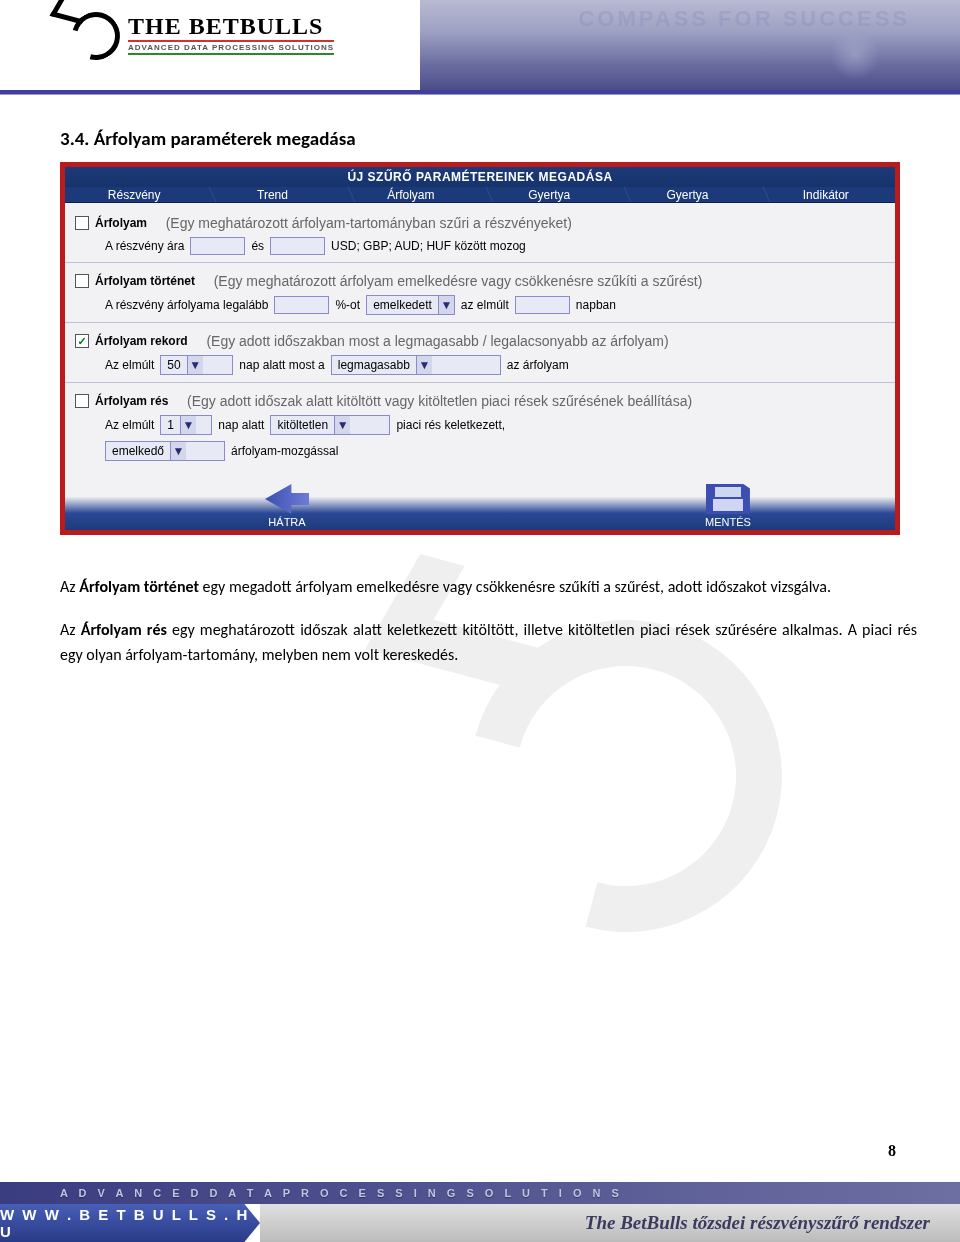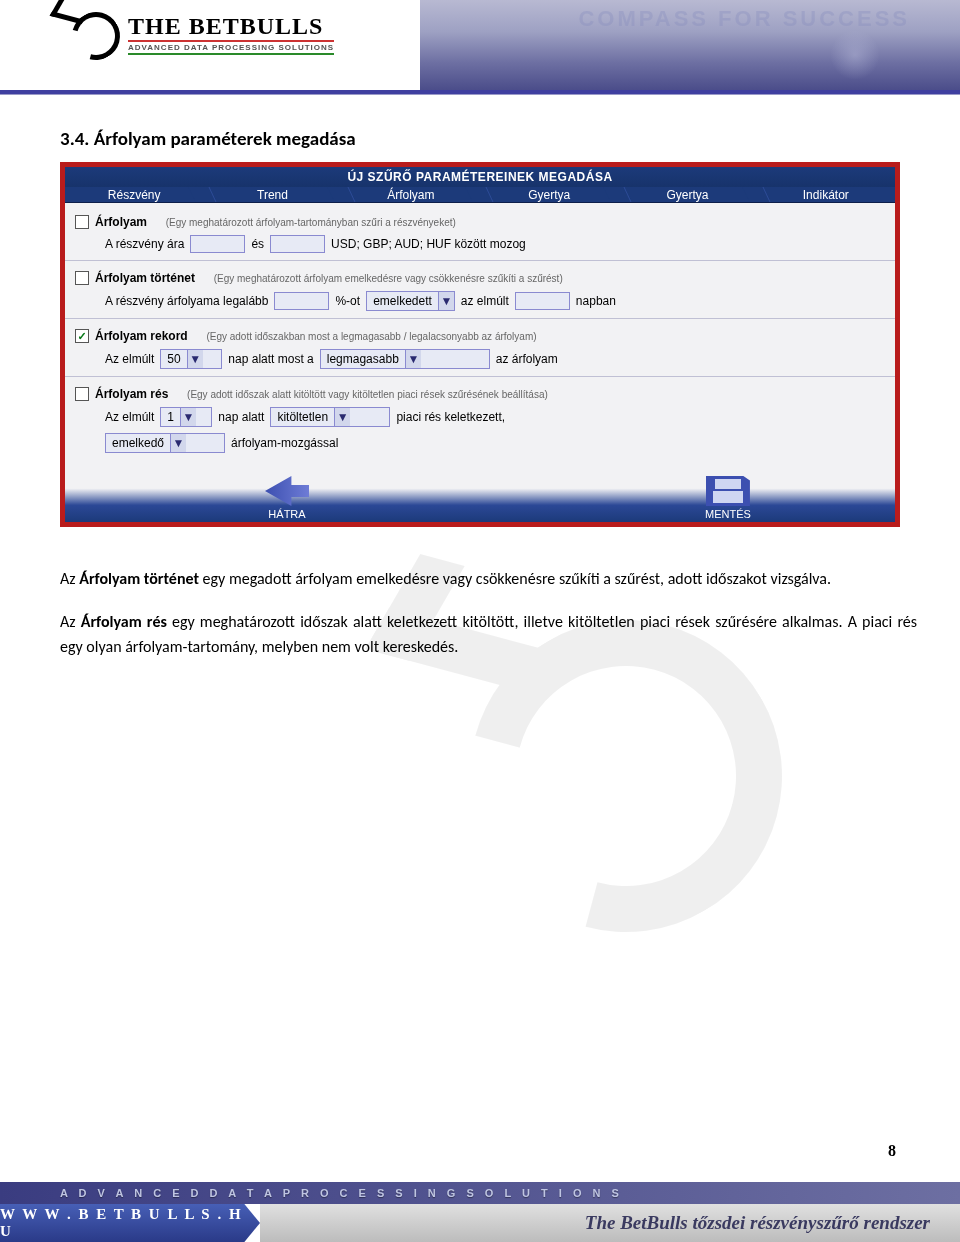--- a/index.html
+++ b/index.html
@@ -99,21 +99,21 @@
   }
   .row { display:flex; align-items:center; flex-wrap:wrap; gap:6px; padding:3px 0; }
   .row.header { padding-top:6px; }
   .row.indent { padding-left:30px; }
   .checkbox {
     width:14px; height:14px; border:1px solid #555; background:#fff; display:inline-flex;
     align-items:center; justify-content:center; font-size:11px; line-height:1;
   }
   .checkbox.checked { color:#0a7a1a; font-weight:bold; }
   .bold { font-weight:bold; }
-  .help { color:#666; font-size:10px; }
+  .help { color:#666; font-size:14px; }
   .txt-input {
     display:inline-block; height:18px; border:1px solid #8a8ad0; background:#e7eaf5;
     min-width:55px;
   }
   .txt-input.small{ width:50px;}
   .select {
     display:inline-flex; align-items:center; background:#e7eaf5; border:1px solid #8a8ad0; height:20px;
   }
   .select span { padding:0 6px; font-size:12px; }
   .sel-arrow{
@@ -167,21 +167,21 @@
     height:22px; background:linear-gradient(to right,#3a3c80,#6d6fa2);
     color:#bfc5e2; font-family:Arial; font-weight:bold; font-size:11px;
     letter-spacing:4px; display:flex; align-items:center; padding-left:60px;
     text-shadow:0 1px 1px rgba(0,0,0,.4);
   }
   .bot-bar{
     height:38px; display:flex;
   }
   .bot-bar .url{
     width:260px; background:linear-gradient(to bottom,#475fb6,#2a3a88);
-    color:#fff; font-weight:bold; font-family:Liberation Serif, serif; font-size:15px;
+    color:#fff; font-weight:bold; font-family:Liberation Sans, sans-serif; font-size:15px;
     display:flex; align-items:center; justify-content:center; letter-spacing:2px;
     clip-path: polygon(0 0,94% 0,100% 50%,94% 100%,0 100%);
   }
   .bot-bar .title{
     flex:1; background:linear-gradient(to bottom,#e0e0e0,#bcbcbc);
     display:flex; align-items:center; justify-content:flex-end; padding-right:30px;
     font-style:italic; font-weight:bold; font-family:"Times New Roman",serif; font-size:19px;
     color:#3a3a60;
   }
 
@@ -267,21 +267,21 @@
       </div>
       <div class="divider"></div>
 
       <div class="row header">
         <span class="checkbox checked">✓</span>
         <span class="bold">Árfolyam rekord</span>&nbsp;&nbsp;
         <span class="help">(Egy adott időszakban most a legmagasabb / legalacsonyabb az árfolyam)</span>
       </div>
       <div class="row indent">
         <span>Az elmúlt</span>
-        <span class="select" style="width:62px">
+        <span class="select" style="width:73px">
           <span>50</span>
           <span class="sel-arrow">▼</span>
         </span>
         <span>nap alatt most a</span>
         <span class="select" style="width:170px">
           <span>legmagasabb</span>
           <span class="sel-arrow">▼</span>
         </span>
         <span>az árfolyam</span>
       </div>

